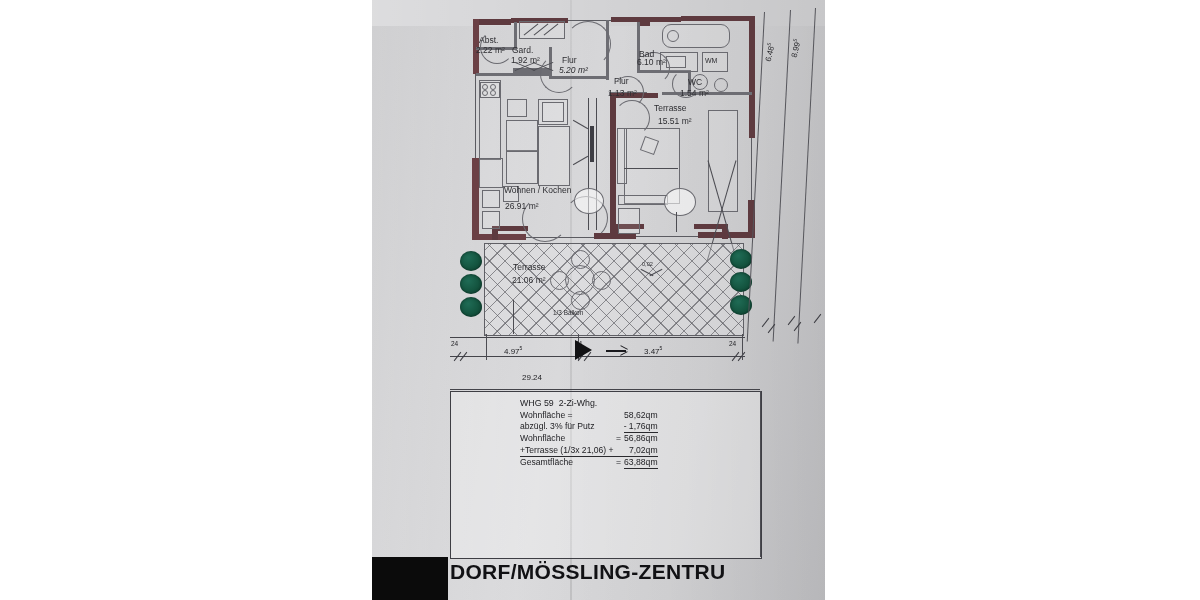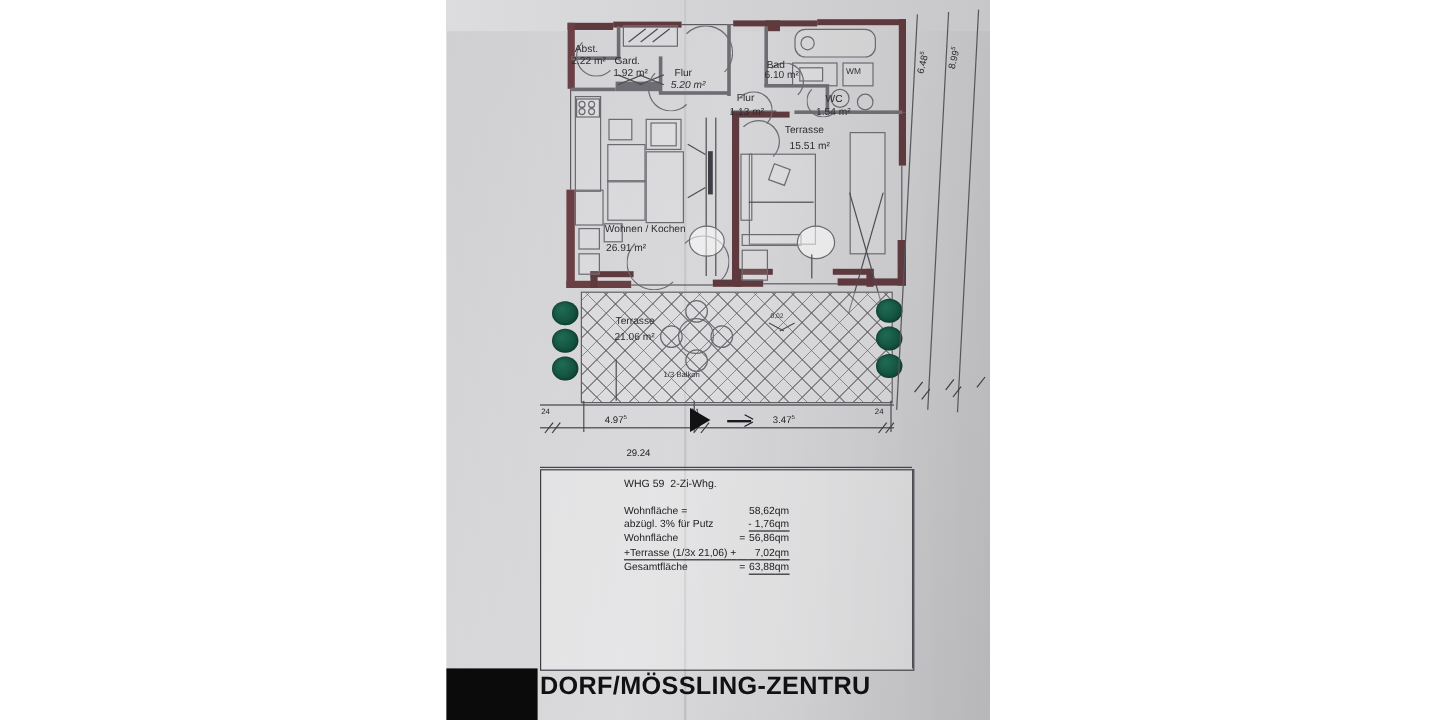--- a/index.html
+++ b/index.html
@@ -80,21 +80,21 @@
   #legendbox{position:absolute;border:1px solid #3e3e44;background:rgba(255,255,255,.30);}
   #areatable{position:absolute;font-size:8.6px;color:#1d1d21;}
   #areatable table{border-collapse:collapse;}
   #areatable td{padding:0 0 1.2px 0;white-space:nowrap;font-size:8.6px;color:#1d1d21;}
   td.lblcol{padding-right:4px;}
   td.eqcol{padding-right:3px;text-align:center;width:10px;}
   td.valcol{text-align:right;padding-right:2px;}
   td.unitcol{padding-left:2px;}
   tr.ruled td.valcol,tr.ruled td.unitcol{border-bottom:1px solid #2a2a2e;}
   tr.ruled2 td{border-bottom:1px solid #2a2a2e;margin-top:11px;}
-  #whgline{font-size:8.8px;color:#1d1d21;margin-bottom:12px;}
+  #whgline{font-size:8.8px;color:#1d1d21;margin-bottom:2px;}
 
   
   #caption{position:absolute;left:78px;top:560px;font-size:21px;font-weight:bold;
            letter-spacing:.3px;color:#111114;white-space:nowrap;}
 
   
   .slantdim{position:absolute;font-size:8px;color:#2a2a2e;
             transform:rotate(-76deg);transform-origin:left top;white-space:nowrap;}
   .slantline{position:absolute;width:1px;background:#55555b;
              transform-origin:top center;}

